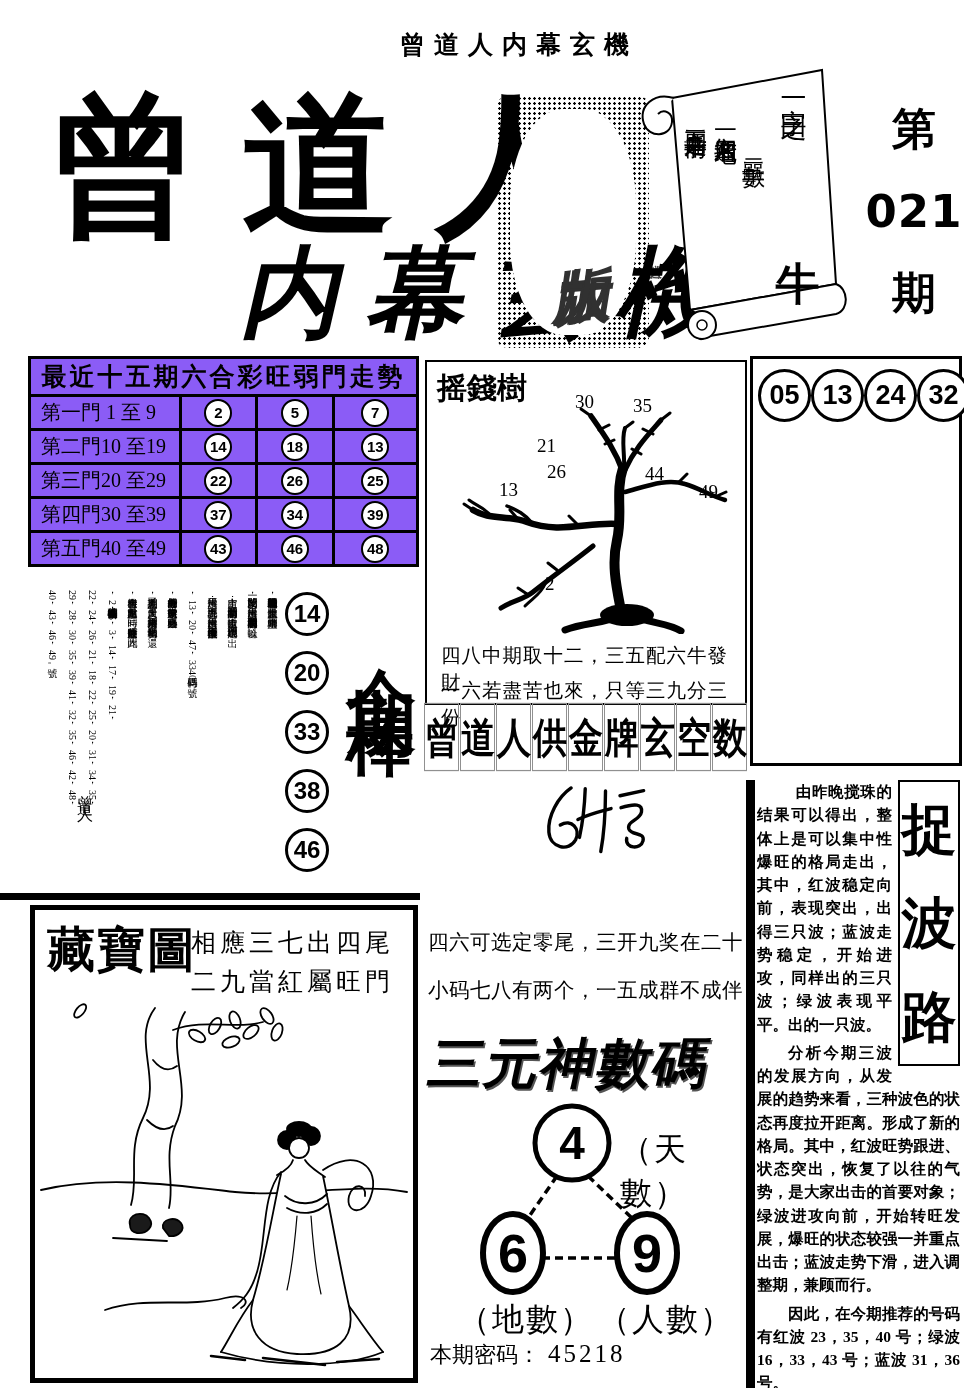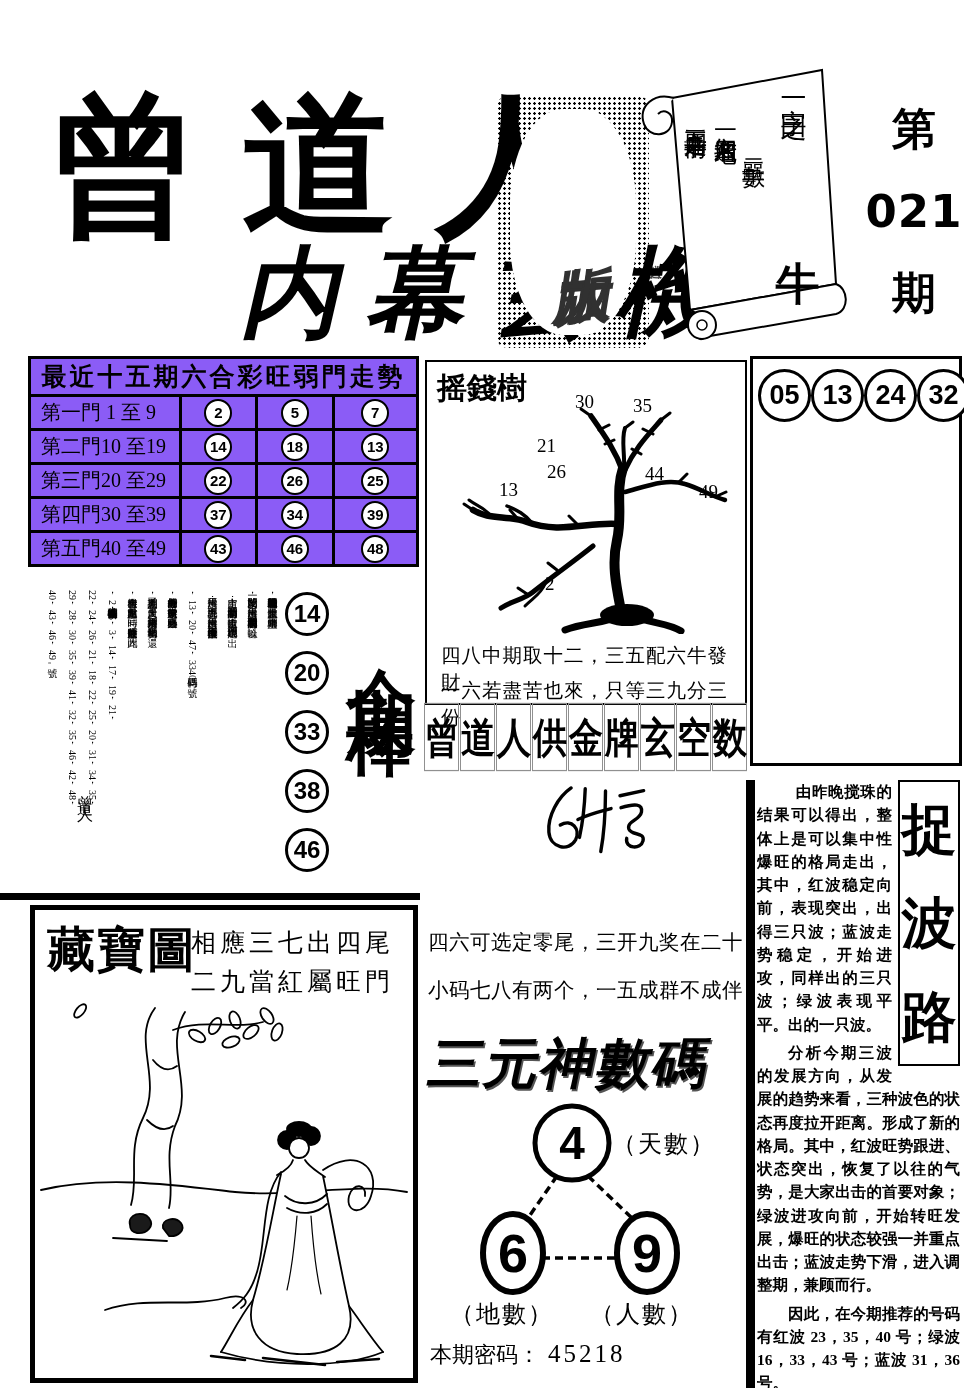--- a/index.html
+++ b/index.html
@@ -84,21 +84,21 @@
   .mid-verse { position:absolute; left:428px; top:918px; width:322px; font-size:20.5px; font-weight:400;
                line-height:2.35; letter-spacing:0.5px; }
   .tri-title { position:absolute; left:430px; top:1028px; font-size:54px; font-weight:900; letter-spacing:2px;
                transform:skewX(-12deg); font-family:"Liberation Sans", sans-serif; text-shadow:2px 2px 0 #555; }
   .tri { position:absolute; left:428px; top:1098px; width:322px; height:240px; }
   .tri svg { position:absolute; inset:0; }
   .tri .num { position:absolute; font-family:"Liberation Sans", sans-serif; font-weight:bold; transform:translate(-50%,-50%); }
   .tri .n-top { left:144px; top:45px; font-size:46px; }
   .tri .n-left { left:85px; top:155px; font-size:54px; }
   .tri .n-right { left:219px; top:155px; font-size:54px; }
-  .tri .lbl { position:absolute; font-size:24px; letter-spacing:2px; }
+  .tri .lbl { position:absolute; font-size:32px; letter-spacing:2px;margin-left:8px; }
   .tri .l-top { left:184px; top:30px; }
   .tri .l-left { left:22px; top:200px; }
   .tri .l-right { left:162px; top:200px; }
   .password { position:absolute; left:430px; top:1340px; display:flex; gap:8px; align-items:baseline; }
   .password .lab { font-size:22px; }
   .password .val { font-size:25px; letter-spacing:3px; }
 
   
   .reveal { position:absolute; left:750px; top:356px; width:212px; height:410px; border:3px solid #000;
             display:flex; justify-content:space-between; padding:10px 5px; background:#fff; }
@@ -113,20 +113,21 @@
   .wave-title div { font-size:55px; font-weight:900; font-family:"Liberation Sans", sans-serif; line-height:1; }
   .wave p { font-size:15.5px; font-weight:700; line-height:1.5; text-align:justify; margin-bottom:5px; }
   .wave p.p1 { text-indent:2.5em; }
   .wave p.pp { text-indent:2em; }
 </style>
 </head>
 <body>
 
 <div id="page">
 
+  <div class="top-label">曾道人内幕玄機</div>
   <div class="title-main">曾道人</div>
   <div class="title-sub">内幕玄機</div>
 
   <div class="stamp">
     <div class="stamp-blob"></div>
     <div class="stamp-text v">加大版</div>
   </div>
 
   <div class="scroll">
     <svg width="236" height="300" viewBox="0 0 236 300">

